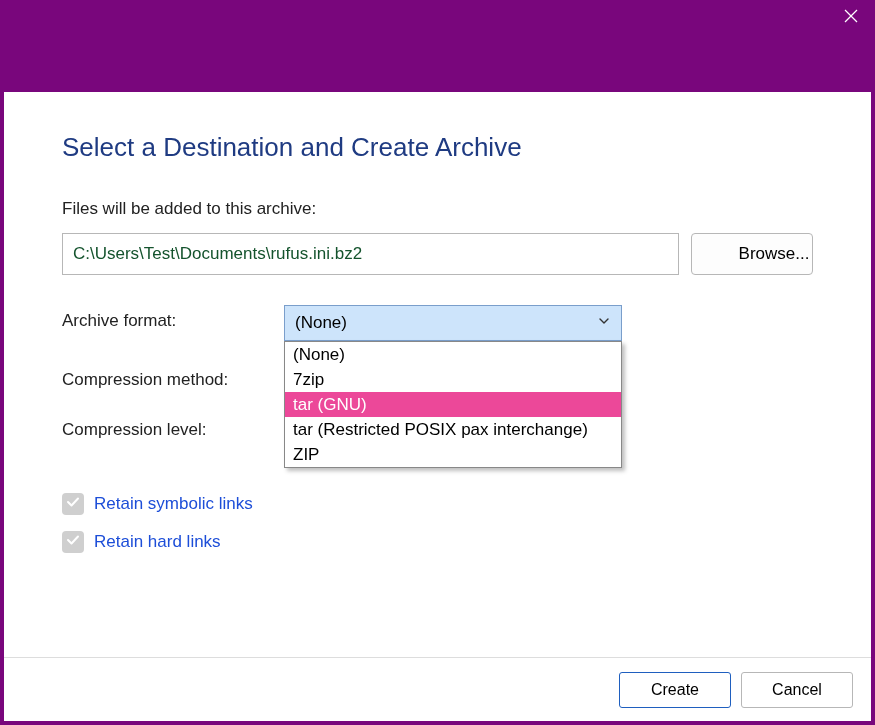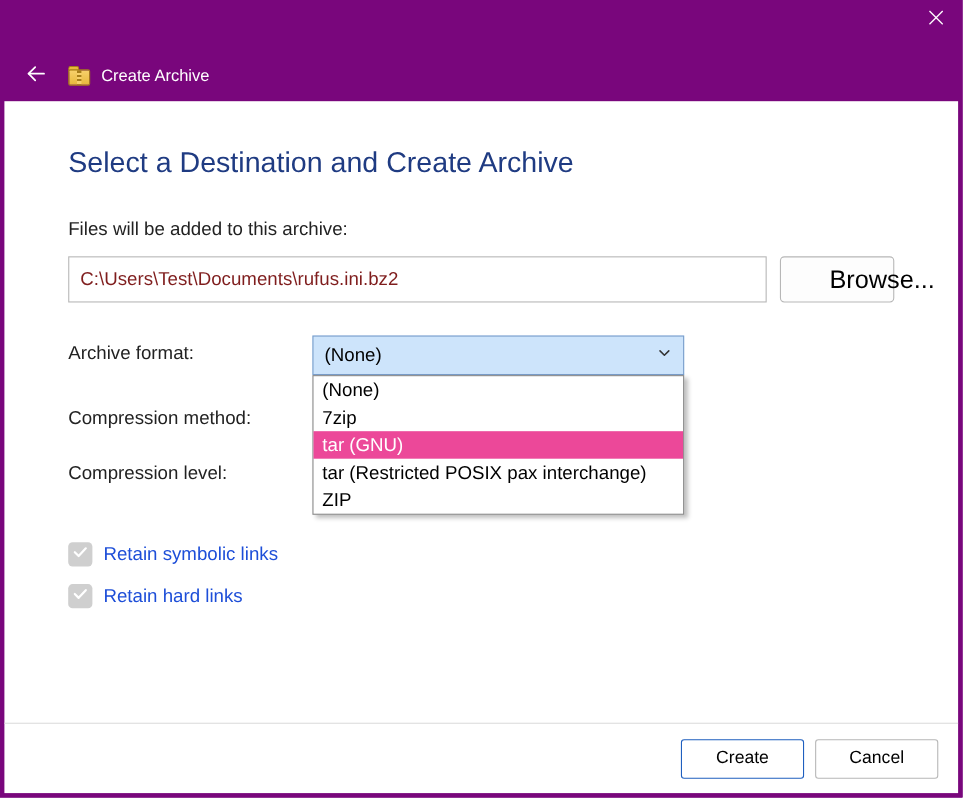--- a/index.html
+++ b/index.html
@@ -90,29 +90,29 @@
     display: flex;
     gap: 12px;
     margin-bottom: 30px;
   }
   .path-input {
     flex: 1;
     height: 42px;
     border: 1px solid #b7b7b7;
     padding: 0 10px;
     font-size: 17px;
-    color: #7f1d1d;
+    color: #14532d;
     outline: none;
   }
   .browse-btn {
-    width: 104px;
+    width: 122px;
     height: 42px;
     border: 1px solid #b7b7b7;
     background: #fdfdfd;
-    font-size: 23px;
+    font-size: 17px;
     cursor: pointer;
     border-radius: 4px;
     padding-left: 44px;
   }
 
   .form-grid {
     display: grid;
     grid-template-columns: 222px 338px;
     row-gap: 0;
     position: relative;
@@ -215,38 +215,20 @@
     <div class="close-btn">
       <span>
         <svg viewBox="0 0 14 14" stroke="#fff" stroke-width="1.2" fill="none">
           <line x1="1" y1="1" x2="13" y2="13"></line>
             <line x1="13" y1="1" x2="1" y2="13"></line>
         </svg>
       </span>
     </div>
   </div>
 
-  <div class="header-row">
-    <div class="back-arrow">
-      <span>
-        <svg viewBox="0 0 20 20" stroke="#fff" stroke-width="1.6" fill="none" stroke-linecap="round" stroke-linejoin="round">
-          <line x1="17" y1="10" x2="3" y2="10"></line>
-          <polyline points="9,4 3,10 9,16"></polyline>
-        </svg>
-      </span>
-    </div>
-    <div class="header-icon-label">
-      <span class="folder-icon">
-        <span class="ftab"></span>
-          <span class="fbody"></span>
-          <span class="fzip"></span>
-      </span>
-      <span class="header-title">Create Archive</span>
-    </div>
-  </div>
 
   <div class="content">
 
     <div class="heading">Select a Destination and Create Archive</div>
 
     <div class="files-label">Files will be added to this archive:</div>
 
     <div class="path-row">
       <input class="path-input" type="text" value="C:\Users\Test\Documents\rufus.ini.bz2" style="">
       <button class="browse-btn">Browse...</button>

